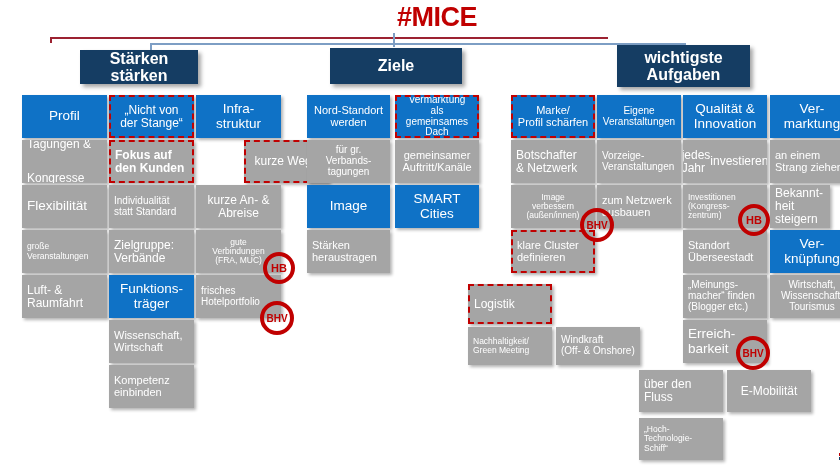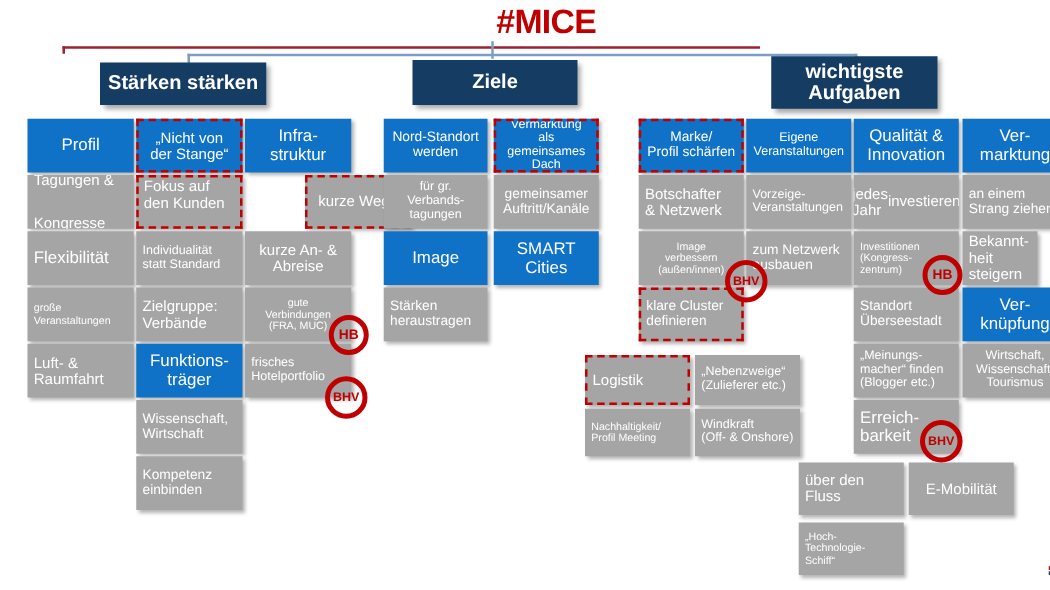--- a/index.html
+++ b/index.html
@@ -91,21 +91,21 @@
 
   <div class="title">#MICE</div>
 
   <div class="hline-red" style="left:33px;top:37px;width:558px;"></div>
   <div class="vline-red" style="left:33px;top:37px;height:6px;"></div>
   <div class="hline-blue" style="left:133px;top:43px;width:535px;"></div>
   <div class="vline-blue" style="left:133px;top:43px;height:8px;"></div>
   <div class="vline-blue" style="left:376px;top:33px;height:14px;"></div>
   <div class="vline-blue" style="left:667px;top:43px;height:8px;"></div>
 
-  <div class="sec-head" style="left:63px;top:50px;width:133px;height:34px;">
+  <div class="sec-head" style="left:63px;top:50px;width:118px;height:34px;">
     <span>Stärken stärken</span>
   </div>
 
   <div class="sec-head" style="left:313px;top:48px;width:132px;height:36px;">
     <span>Ziele</span>
   </div>
 
   <div class="sec-head" style="left:600px;top:45px;width:133px;height:42px;flex-direction:column;">
     <span>wichtigste</span>
     <span>Aufgaben</span>
@@ -127,21 +127,21 @@
   </div>
   <div class="cell gray f12" style="left:5px;top:275px;width:85px;height:43px;flex-direction:column;justify-content:center;">
     <span>Luft- &amp;</span>
     <span>Raumfahrt</span>
   </div>
 
   <div class="cell blue dash ctr f12" style="left:92px;top:95px;width:85px;height:43px;flex-direction:column;justify-content:center;">
     <span>„Nicht von</span>
     <span>der Stange“</span>
   </div>
-  <div class="cell gray dash f12" style="left:92px;top:140px;width:85px;height:43px;flex-direction:column;">
+  <div class="cell gray dash f12" style="left:92px;top:140px;width:85px;height:43px;flex-direction:column;justify-content:center;font-weight:bold;">
     <span>Fokus auf</span>
     <span>den Kunden</span>
   </div>
   <div class="cell gray f10" style="left:92px;top:185px;width:85px;height:43px;flex-direction:column;justify-content:center;">
     <span>Individualität</span>
     <span>statt Standard</span>
   </div>
   <div class="cell gray f12" style="left:92px;top:230px;width:85px;height:43px;flex-direction:column;justify-content:center;">
     <span>Zielgruppe:</span>
     <span>Verbände</span>
@@ -225,38 +225,34 @@
   </div>
   <div class="cell gray dash f11" style="left:494px;top:230px;width:84px;height:43px;flex-direction:column;justify-content:center;">
     <span>klare Cluster</span>
     <span>definieren</span>
   </div>
   <div class="cell gray dash f12" style="left:451px;top:284px;width:84px;height:40px;">
     <span>Logistik</span>
   </div>
   <div class="cell gray f9" style="left:451px;top:327px;width:84px;height:38px;flex-direction:column;justify-content:center;">
     <span>Nachhaltigkeit/</span>
-    <span>Profil Meeting</span>
+    <span>Green Meeting</span>
   </div>
 
   <div class="cell blue ctr f10" style="left:580px;top:95px;width:84px;height:43px;flex-direction:column;justify-content:center;">
     <span>Eigene</span>
     <span>Veranstaltungen</span>
   </div>
   <div class="cell gray f10" style="left:580px;top:140px;width:84px;height:43px;flex-direction:column;justify-content:center;">
     <span>Vorzeige-</span>
     <span>Veranstaltungen</span>
   </div>
   <div class="cell gray f11" style="left:580px;top:185px;width:84px;height:43px;flex-direction:column;justify-content:center;">
     <span>zum Netzwerk</span>
     <span>ausbauen</span>
-  </div>
-  <div class="cell gray f10" style="left:539px;top:284px;width:84px;height:40px;flex-direction:column;justify-content:center;">
-    <span>„Nebenzweige“</span>
-    <span>(Zulieferer etc.)</span>
   </div>
   <div class="cell gray f10" style="left:539px;top:327px;width:84px;height:38px;flex-direction:column;justify-content:center;">
     <span>Windkraft</span>
     <span>(Off- &amp; Onshore)</span>
   </div>
 
   <div class="cell blue ctr f13" style="left:666px;top:95px;width:84px;height:43px;flex-direction:column;justify-content:center;">
     <span>Qualität &amp;</span>
     <span>Innovation</span>
   </div>

